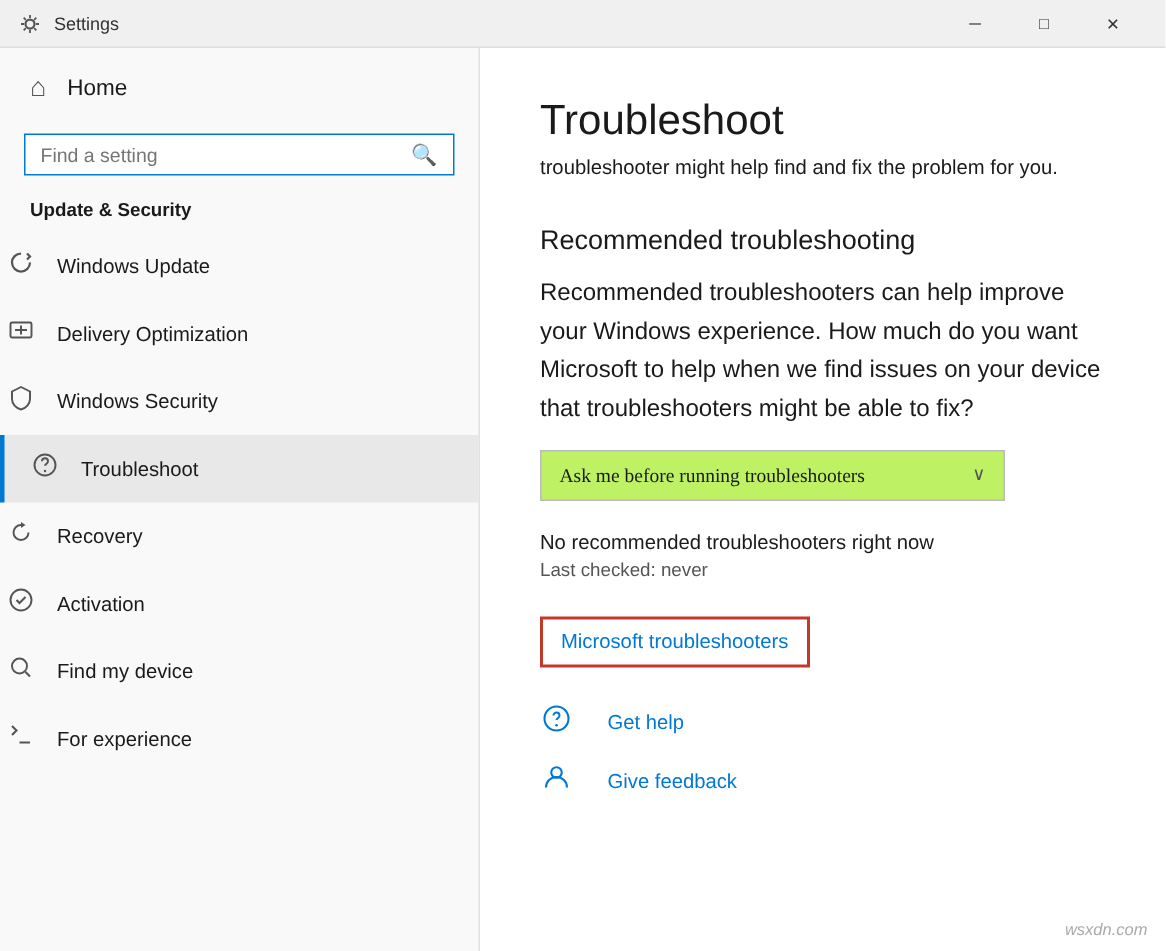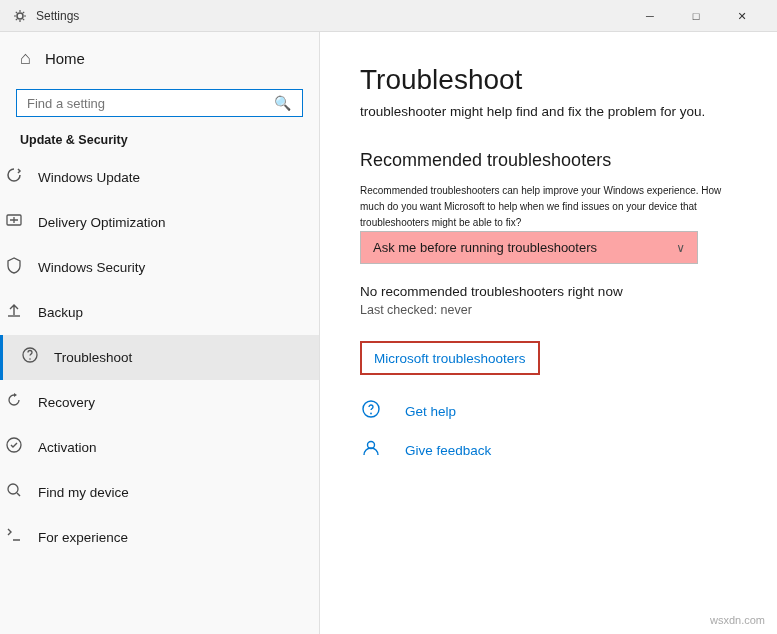--- a/index.html
+++ b/index.html
@@ -152,36 +152,38 @@
       margin-bottom: 28px;
       line-height: 1.5;
     }
     .section-title {
       font-size: 18px;
       font-weight: 300;
       color: #1a1a1a;
       margin-bottom: 12px;
     }
     .section-description {
-      font-size: 10px;
+      font-size: 16px;
       color: #1a1a1a;
       line-height: 1.6;
+      margin-bottom: 14px;
     }
     .dropdown-select {
       display: flex;
       align-items: center;
       justify-content: space-between;
       border: 1px solid #bbb;
       padding: 8px 12px;
       font-size: 13px;
       color: #1a1a1a;
-      width: 338px;
-      cursor: pointer;
-      background: #fca5a5;
+      width: 310px;
+      cursor: pointer;
+      background: #bef264;
       margin-bottom: 20px;
+      font-family: Liberation Serif, serif;
     }
     .dropdown-chevron {
       font-size: 12px;
       color: #555;
     }
     .status-text {
       font-size: 13.5px;
       color: #1a1a1a;
       margin-bottom: 4px;
     }
@@ -231,20 +233,21 @@
       text-decoration: none;
     }
 
     
     .watermark {
       position: absolute;
       bottom: 8px;
       right: 12px;
       font-size: 11px;
       color: #aaa;
+      font-style: italic;
     }
   </style>
 </head>
 <body>
 
 <div class="title-bar">
   <div class="title-bar-left">
     <div class="title-bar-icon">
       <svg width="14" height="14" viewBox="0 0 14 14" fill="none">
         <circle cx="7" cy="7" r="3" stroke="#555" stroke-width="1.5"></circle>
@@ -297,29 +300,20 @@
 
     <div class="sidebar-item">
       <span class="sidebar-item-icon">
         <svg width="18" height="18" viewBox="0 0 18 18" fill="none">
           <path d="M9 2L3 5v5c0 3.3 2.6 6.3 6 7 3.4-.7 6-3.7 6-7V5L9 2z" stroke="#555" stroke-width="1.3" fill="none"></path>
         </svg>
       </span>
       <span>Windows Security</span>
     </div>
 
-    <div class="sidebar-item">
-      <span class="sidebar-item-icon">
-        <svg width="18" height="18" viewBox="0 0 18 18" fill="none">
-          <path d="M9 14V4M5 8l4-4 4 4" stroke="#555" stroke-width="1.4" fill="none"></path>
-          <path d="M3 15h12" stroke="#555" stroke-width="1.4"></path>
-        </svg>
-      </span>
-      <span>Backup</span>
-    </div>
 
     <div class="sidebar-item active">
       <span class="sidebar-item-icon">
         <svg width="18" height="18" viewBox="0 0 18 18" fill="none">
           <circle cx="9" cy="9" r="7" stroke="#555" stroke-width="1.3" fill="none"></circle>
           <path d="M7 6.5c0-1.1.9-2 2-2s2 .9 2 2c0 1.5-2 2-2 3" stroke="#555" stroke-width="1.3" fill="none"></path>
           <circle cx="9" cy="13" r="0.8" fill="#555"></circle>
         </svg>
       </span>
       <span>Troubleshoot</span>
@@ -362,21 +356,21 @@
         </svg>
       </span>
       <span>For experience</span>
     </div>
   </div>
 
   <div class="main-content" style="position:relative;">
     <h1 class="page-title">Troubleshoot</h1>
     <p class="page-subtitle">troubleshooter might help find and fix the problem for you.</p>
 
-    <h2 class="section-title">Recommended troubleshooters</h2>
+    <h2 class="section-title">Recommended troubleshooting</h2>
     <p class="section-description">Recommended troubleshooters can help improve your Windows experience. How much do you want Microsoft to help when we find issues on your device that troubleshooters might be able to fix?</p>
 
     <div class="dropdown-select">
       <span>Ask me before running troubleshooters</span>
       <span class="dropdown-chevron">∨</span>
     </div>
 
     <p class="status-text">No recommended troubleshooters right now</p>
     <p class="status-sub">Last checked: never</p>
 

